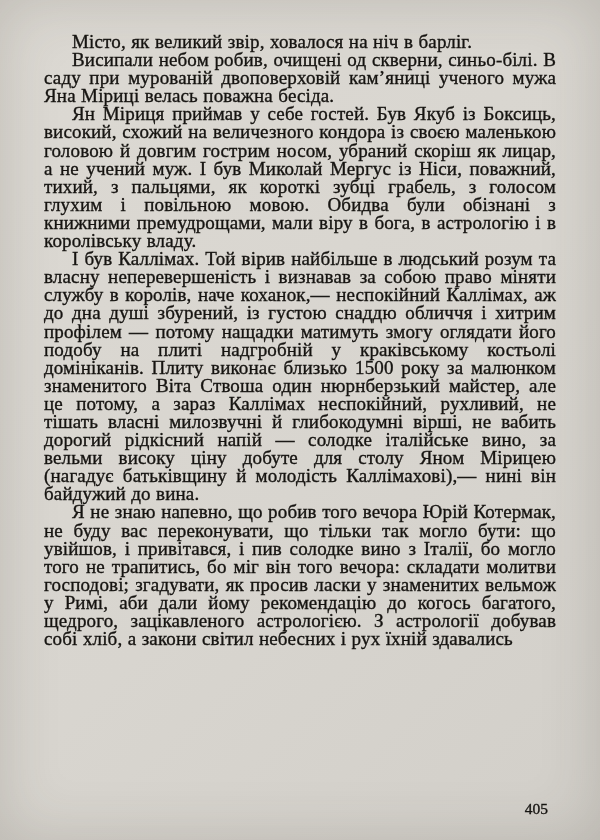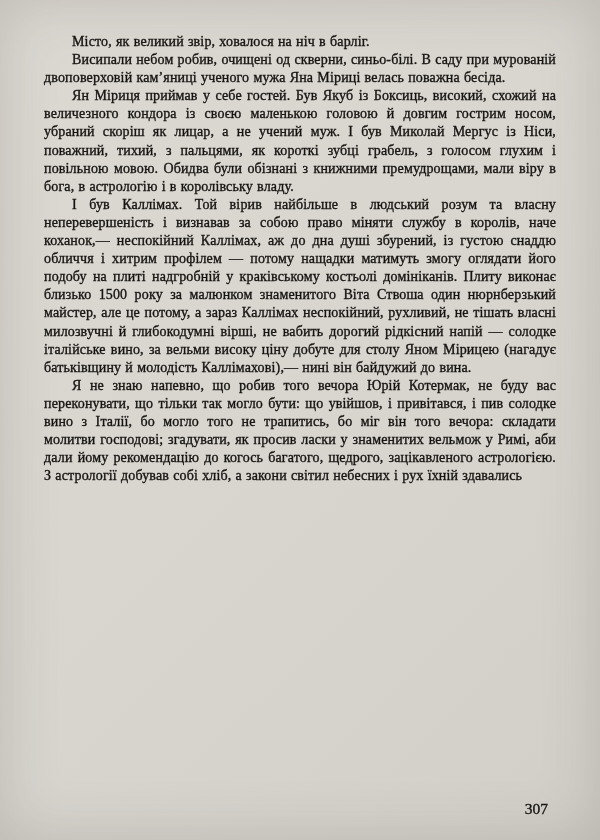--- a/index.html
+++ b/index.html
@@ -18,21 +18,21 @@
     height: 840px;
     box-sizing: border-box;
     background: #d9d6d0;
     background: linear-gradient(135deg, #dcd9d3 0%, #d8d5cf 55%, #d2cfc9 100%);
     box-shadow: inset 0 0 60px rgba(60,55,45,0.18);
     padding: 33px 44px 0 44px;
     overflow: hidden;
   }
   .text-block {
     color: #161411;
-    font-size: 14px;
+    font-size: 19px;
     line-height: 18.1px;
     text-align: justify;
     letter-spacing: 0.15px;
     word-spacing: 0.5px;
     text-rendering: optimizeLegibility;
   }
   .text-block p {
     margin: 0;
     text-indent: 28px;
     
@@ -51,14 +51,14 @@
 <body>
 
 <div class="page">
   <div class="text-block">
       <p>Місто, як великий звір, ховалося на ніч в барліг.</p>
       <p>Висипали небом робив, очищені од скверни, синьо-білі. В саду при мурованій двоповерховій кам’яниці ученого мужа Яна Міриці велась поважна бесіда.</p>
       <p>Ян Міриця приймав у себе гостей. Був Якуб із Боксиць, високий, схожий на величезного кондора із своєю маленькою головою й довгим гострим носом, убраний скоріш як лицар, а не учений муж. І був Миколай Мергус із Ніси, поважний, тихий, з пальцями, як короткі зубці грабель, з голосом глухим і повільною мовою. Обидва були обізнані з книжними премудрощами, мали віру в бога, в астрологію і в королівську владу.</p>
       <p>І був Каллімах. Той вірив найбільше в людський розум та власну неперевершеність і визнавав за собою право міняти службу в королів, наче коханок,— неспокійний Каллімах, аж до дна душі збурений, із густою снаддю обличчя і хитрим профілем — потому нащадки матимуть змогу оглядати його подобу на плиті надгробній у краківському костьолі домініканів. Плиту виконає близько 1500 року за малюнком знаменитого Віта Ствоша один нюрнберзький майстер, але це потому, а зараз Каллімах неспокійний, рухливий, не тішать власні милозвучні й глибокодумні вірші, не вабить дорогий рідкісний напій — солодке італійське вино, за вельми високу ціну добуте для столу Яном Мірицею (нагадує батьківщину й молодість Каллімахові),— нині він байдужий до вина.</p>
       <p>Я не знаю напевно, що робив того вечора Юрій Котермак, не буду вас переконувати, що тільки так могло бути: що увійшов, і привітався, і пив солодке вино з Італії, бо могло того не трапитись, бо міг він того вечора: складати молитви господові; згадувати, як просив ласки у знаменитих вельмож у Римі, аби дали йому рекомендацію до когось багатого, щедрого, зацікавленого астрологією. З астрології добував собі хліб, а закони світил небесних і рух їхній здавались</p>
     </div>
-  <div class="page-number">307</div>
+  <div class="page-number">405</div>
 </div>
 
 </body></html>

